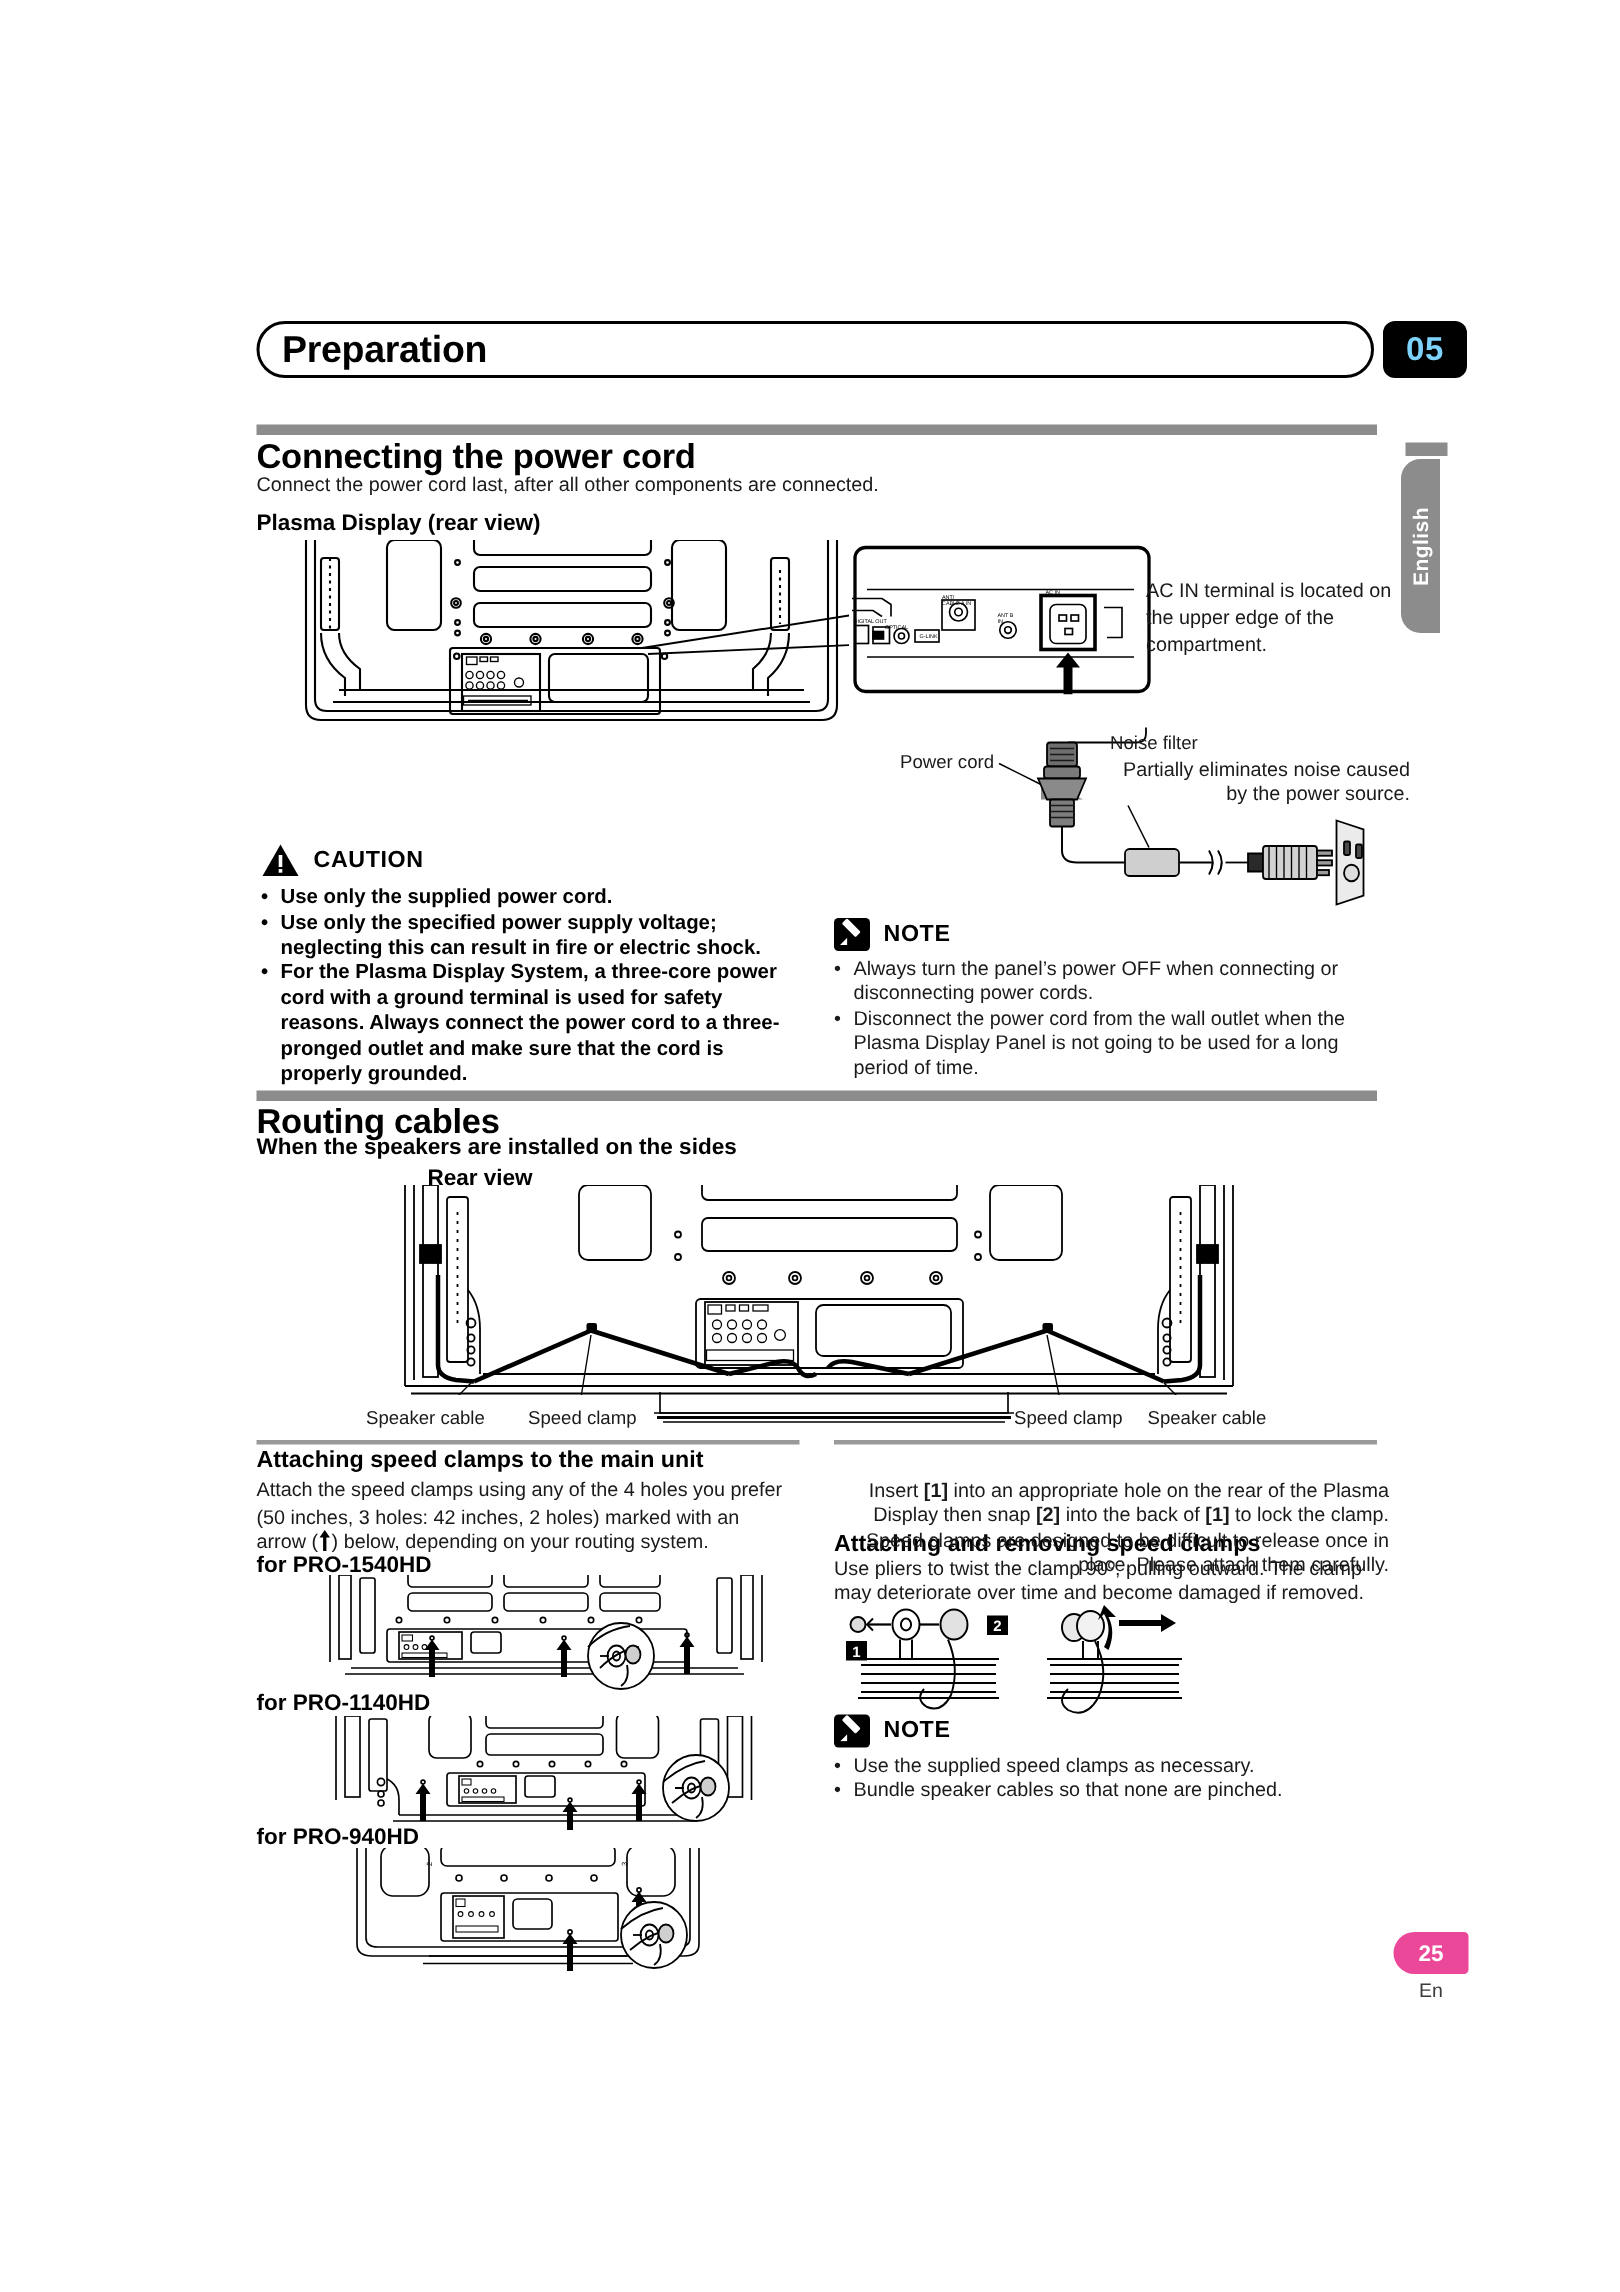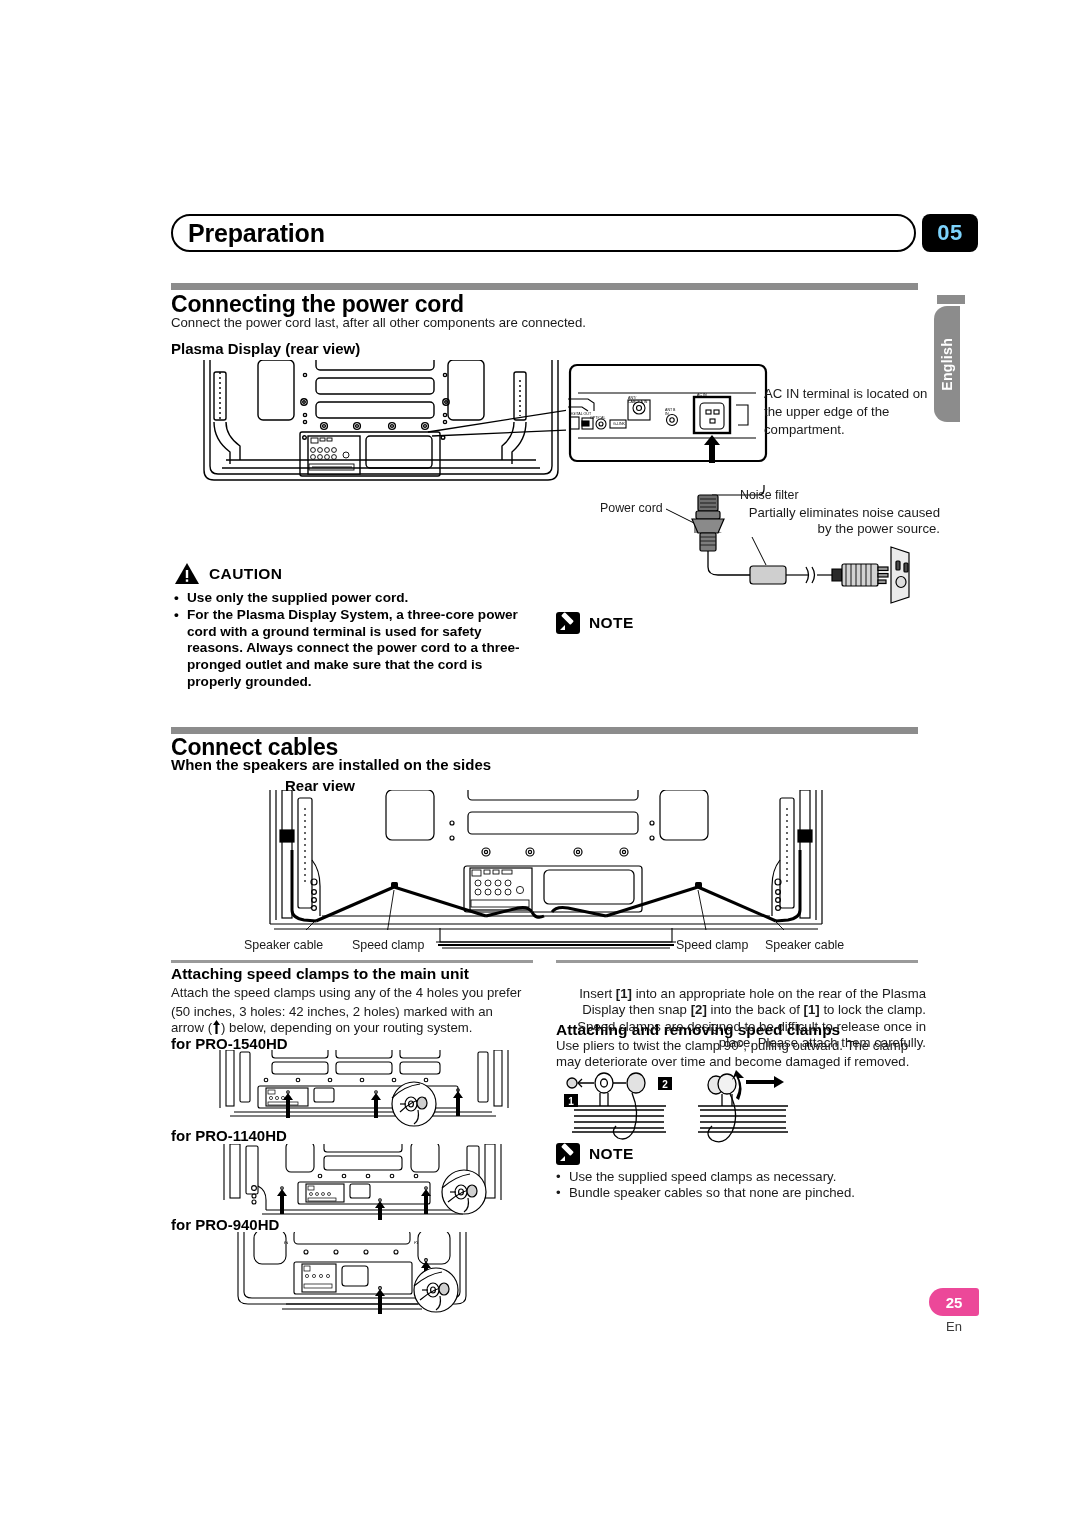--- a/index.html
+++ b/index.html
@@ -458,30 +458,35 @@
       <svg width="26" height="23" viewBox="0 0 26 23">
         <path d="M13,1 L25,22 L1,22 Z" fill="#000"></path>
         <rect x="11.8" y="8" width="2.4" height="8" fill="#fff"></rect>
         <rect x="11.8" y="17.4" width="2.4" height="2.4" fill="#fff"></rect>
       </svg>
     </span>
     <span class="txt">CAUTION</span>
   </div>
   <ul class="bullets caution-list" style="left:174px; top:590px; width:362px;">
     <li>Use only the supplied power cord.</li>
+    <li>Use only the specified power supply voltage; neglecting this can result in fire or electric shock.</li>
     <li>For the Plasma Display System, a three-core power cord with a ground terminal is used for safety reasons. Always connect the power cord to a three-pronged outlet and make sure that the cord is properly grounded.</li>
   </ul>
 
   <div class="warn-head" style="left:556px; top:612px;">
     <span class="note-icon"></span>
     <span class="txt">NOTE</span>
   </div>
+  <ul class="bullets note-list" style="left:556px; top:638px; width:362px;">
+    <li>Always turn the panel’s power OFF when connecting or disconnecting power cords.</li>
+    <li>Disconnect the power cord from the wall outlet when the Plasma Display Panel is not going to be used for a long period of time.</li>
+  </ul>
 
   <div class="rule-thick" style="left:171px; top:727px; width:747px;"></div>
-  <div class="h1" style="left:171px; top:734px;">Connect cables</div>
+  <div class="h1" style="left:171px; top:734px;">Routing cables</div>
   <div class="h2" style="left:171px; top:756px;">When the speakers are installed on the sides</div>
   <div class="h3" style="left:285px; top:777px;">Rear view</div>
 
   <div class="art" style="left:256px; top:790px;">
     <svg width="580" height="140" viewBox="0 0 580 140">
       <g fill="none" stroke="#000" stroke-width="1.2">
 
         <path d="M14,0 L14,134 M566,0 L566,134"></path>
         <path d="M20,0 L20,130 M560,0 L560,130"></path>
         <path d="M14,134 L566,134"></path>

